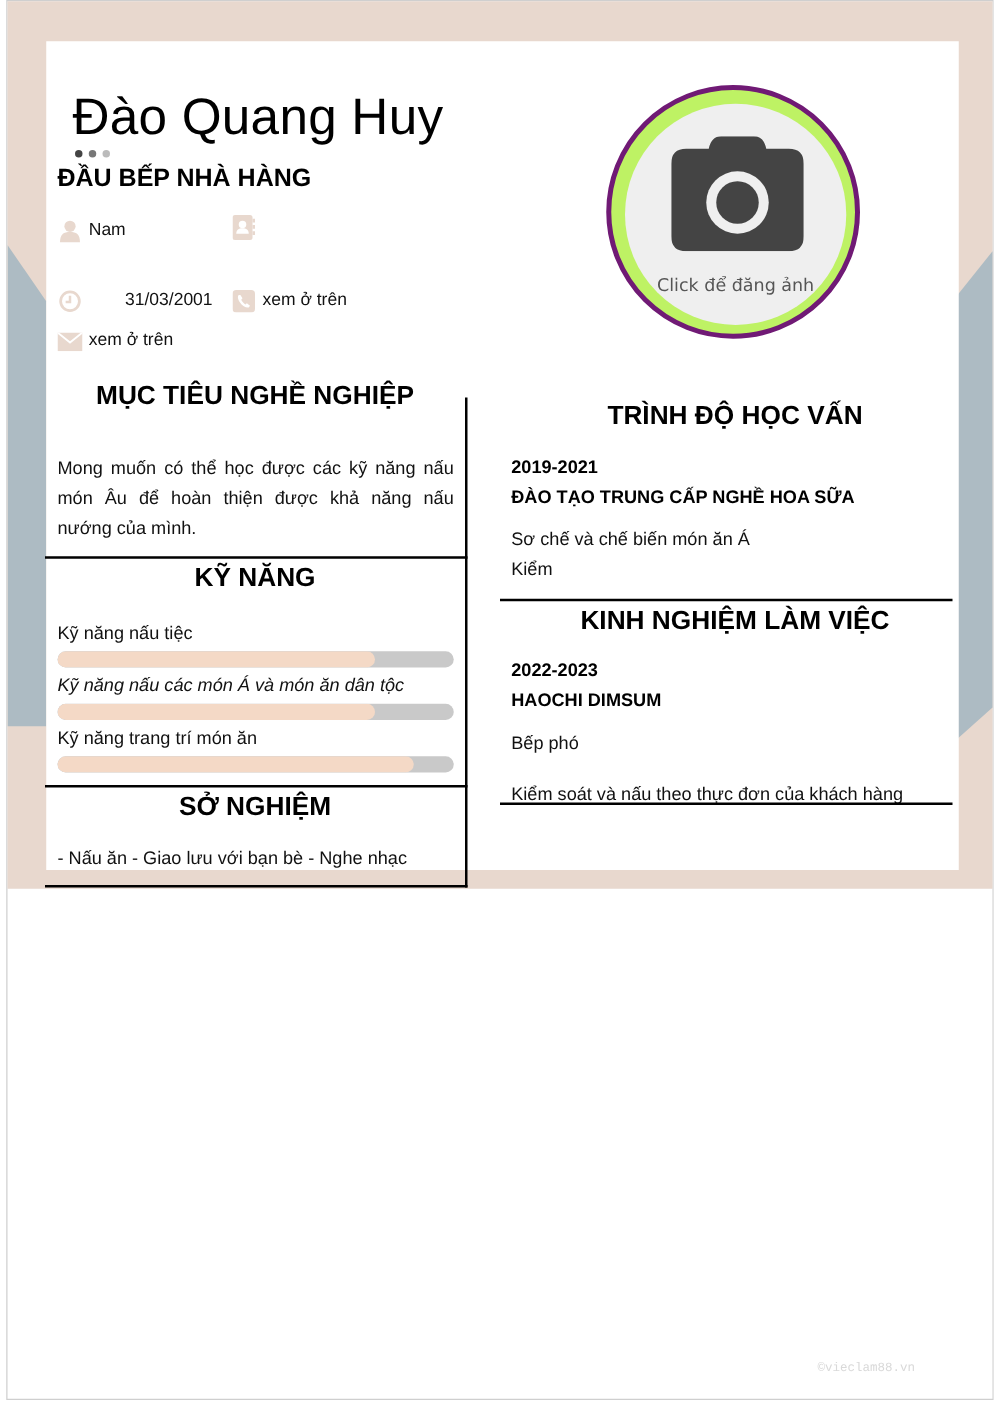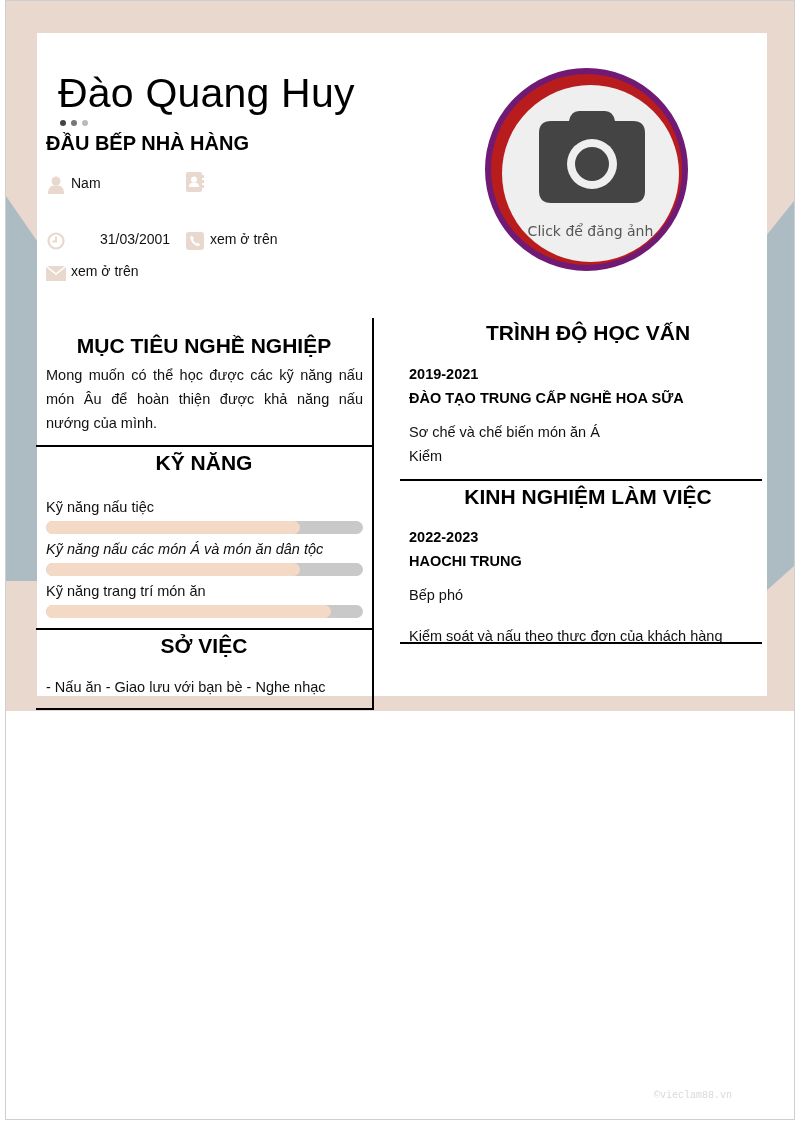--- a/index.html
+++ b/index.html
@@ -28,21 +28,21 @@
   .dots span { width: 6px; height: 6px; border-radius: 50%; display: block; }
   .job-title {
     position: absolute; left: 46px; top: 132px; font-size: 20px; font-weight: 700; color: #000;
   }
   .info-item { position: absolute; display: flex; align-items: flex-end; font-size: 14px; line-height: 24px; color: #111; }
   .info-item .icon { width: 20px; height: 20px; margin-top: 1px; margin-right: 5px; display: flex; align-items: center; justify-content: center; }
   .info-item .icon svg { display: block; }
 
   .avatar {
     position: absolute; left: 485px; top: 68px; width: 203px; height: 203px; border-radius: 50%;
-    border: 6px solid #701a75; background: #b91c1c;
+    border: 4px solid #701a75; background: #bef264;
   }
   .avatar-inner {
     position: absolute; left: 11px; top: 11px; width: 177px; height: 177px; border-radius: 50%; background: #efefef;
   }
   .avatar-caption {
     position: absolute; left: 0; right: 0; top: 138px; text-align: center; font-size: 14px; color: #555; font-family: "DejaVu Sans", sans-serif;
   }
 
   
   .left-col {
@@ -155,21 +155,21 @@
       <path d="M30,10 Q32,0 40,0 L66,0 Q74,0 76,10 L94,10 Q106,10 106,22 L106,80 Q106,92 94,92 L12,92 Q0,92 0,80 L0,22 Q0,10 12,10 Z" fill="#444"></path>
       <circle cx="53" cy="53" r="25" fill="#efefef"></circle>
       <circle cx="53" cy="53" r="17" fill="#444"></circle>
     </svg>
     <div class="avatar-caption">Click để đăng ảnh</div>
   </div>
 </div>
 
 <div class="left-col"></div>
 
-<div class="section-title" style="position:absolute;left:36px;top:334px;width:336px;">MỤC TIÊU NGHỀ NGHIỆP</div>
+<div class="section-title" style="position:absolute;left:36px;top:305px;width:336px;">MỤC TIÊU NGHỀ NGHIỆP</div>
 <div class="para" style="left:46px;top:363px;width:317px;">Mong muốn có thể học được các kỹ năng nấu món Âu để hoàn thiện được khả năng nấu nướng của mình.</div>
 <div class="divider" style="left:36px;top:445px;width:338px;"></div>
 
 <div class="section-title" style="position:absolute;left:36px;top:451px;width:336px;">KỸ NĂNG</div>
 
 <div class="skill-label" style="top:499px;">Kỹ năng nấu tiệc</div>
 <div class="skill-track" style="top:521px;">
     <div class="skill-fill" style="width:80%;"></div>
   </div>
 
@@ -178,31 +178,31 @@
     <div class="skill-fill" style="width:80%;"></div>
   </div>
 
 <div class="skill-label" style="top:583px;">Kỹ năng trang trí món ăn</div>
 <div class="skill-track" style="top:605px;">
     <div class="skill-fill" style="width:90%;"></div>
   </div>
 
 <div class="divider" style="left:36px;top:628px;width:338px;"></div>
 
-<div class="section-title" style="position:absolute;left:36px;top:634px;width:336px;">SỞ VIỆC</div>
+<div class="section-title" style="position:absolute;left:36px;top:634px;width:336px;">SỞ NGHIỆM</div>
 <div class="para" style="left:46px;top:675px;width:320px;text-align:left;">- Nấu ăn - Giao lưu với bạn bè - Nghe nhạc</div>
 <div class="divider" style="left:36px;top:708px;width:338px;"></div>
 
 <div class="section-title" style="position:absolute;left:400px;top:321px;width:376px;">TRÌNH ĐỘ HỌC VẤN</div>
 <div class="r-date" style="top:366px;">2019-2021</div>
 <div class="r-org" style="top:390px;">ĐÀO TẠO TRUNG CẤP NGHỀ HOA SỮA</div>
 <div class="r-text" style="top:424px;">Sơ chế và chế biến món ăn Á</div>
 <div class="r-text" style="top:448px;">Kiểm</div>
 <div class="divider" style="left:400px;top:479px;width:362px;"></div>
 
 <div class="section-title" style="position:absolute;left:400px;top:485px;width:376px;">KINH NGHIỆM LÀM VIỆC</div>
 <div class="r-date" style="top:529px;">2022-2023</div>
-<div class="r-org" style="top:553px;">HAOCHI TRUNG</div>
+<div class="r-org" style="top:553px;">HAOCHI DIMSUM</div>
 <div class="r-text" style="top:587px;">Bếp phó</div>
 <div class="r-text" style="top:628px;">Kiểm soát và nấu theo thực đơn của khách hàng</div>
 <div class="divider" style="left:400px;top:642px;width:362px;"></div>
 
 <div class="watermark">©vieclam88.vn</div>
 
 </body></html>

